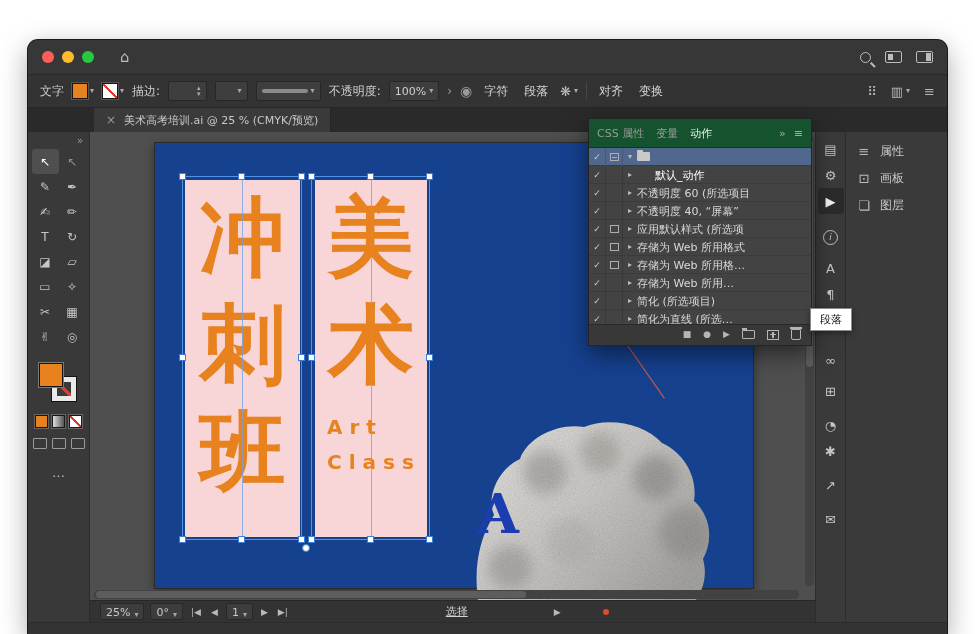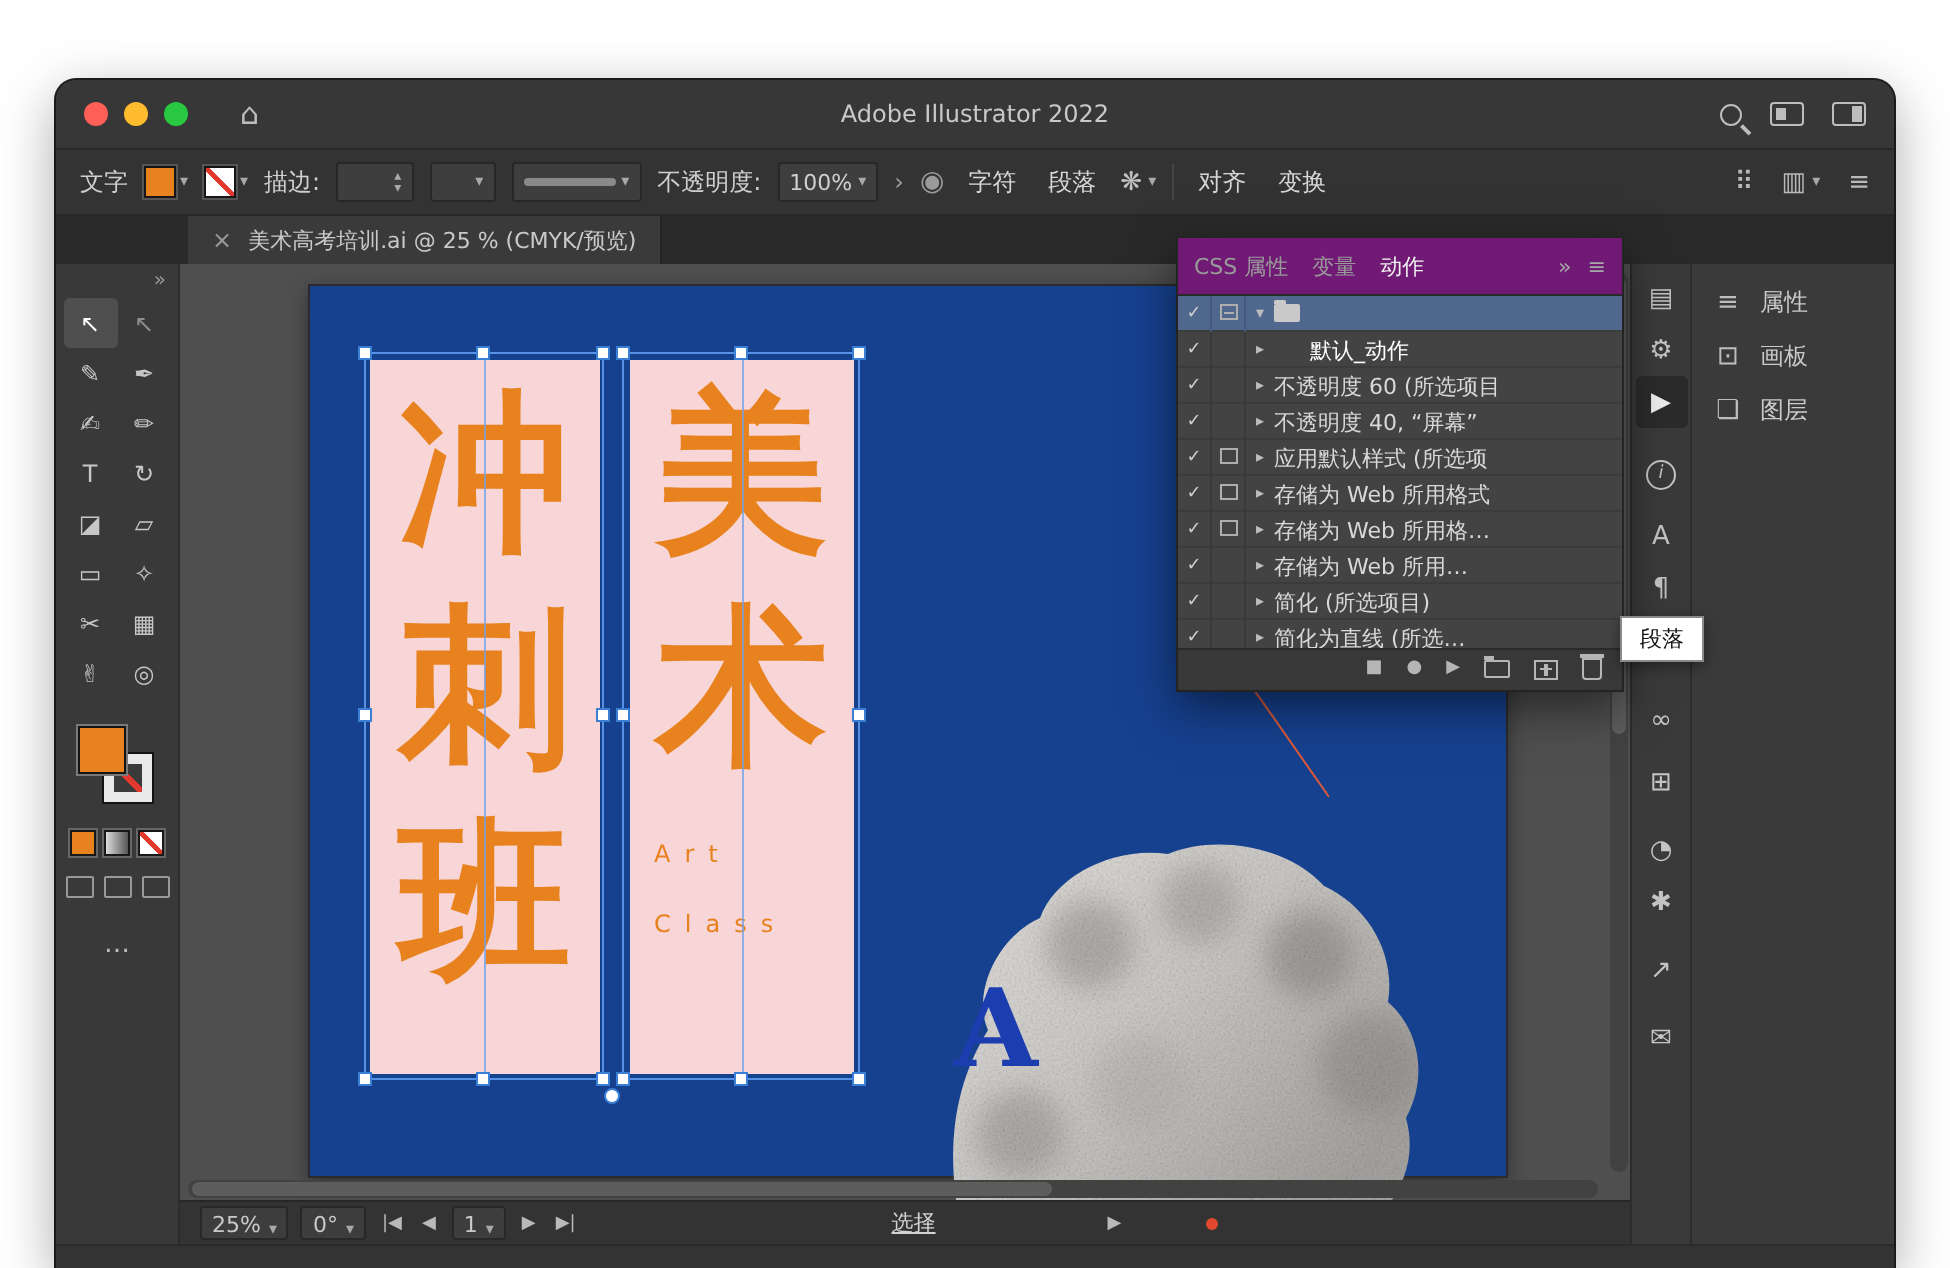--- a/index.html
+++ b/index.html
@@ -62,21 +62,21 @@
   
   .center { flex:1 1 auto; display:flex; flex-direction:column; min-width:0; }
   .canvas { flex:1 1 auto; position:relative; background:#4f4f4f; overflow:hidden; }
   .artboard { position:absolute; left:65px; top:11px; width:598px; height:445px; background:#16418f;
               box-shadow:0 0 0 1px #2b2b2b, 0 3px 10px rgba(0,0,0,.45); }
   .pinkblock { position:absolute; background:#f8d5d7; display:flex; flex-direction:column; align-items:center; }
   .pink-a { left:95px; top:48px; width:115px; height:357px; padding-top:4px; }
   .pink-b { left:225px; top:48px; width:112px; height:357px; padding-top:4px; }
   .bigchar { font-size:86px; line-height:107px; color:#e8821e; font-weight:600; }
   .latin-group { margin-top:12px; align-self:stretch; padding-left:12px; }
-  .latin { font-size:12px; line-height:35px; letter-spacing:7px; color:#e8821e; font-weight:400; }
+  .latin { font-size:20px; line-height:35px; letter-spacing:7px; color:#e8821e; font-weight:700; }
   .sel-frame { position:absolute; border:1px solid rgba(90,150,235,.95); }
   .frame-a { left:92px; top:44px; width:120px; height:364px; }
   .frame-b { left:221px; top:44px; width:119px; height:364px; }
   .guide { position:absolute; left:50%; top:0; bottom:0; width:1px; background:rgba(110,160,235,.75); }
   .handle { position:absolute; width:7px; height:7px; background:#fff; border:1px solid #3b7fd4; }
   .h-tl{left:-4px;top:-4px}.h-tc{left:calc(50% - 4px);top:-4px}.h-tr{right:-4px;top:-4px}
   .h-ml{left:-4px;top:calc(50% - 4px)}.h-mr{right:-4px;top:calc(50% - 4px)}
   .h-bl{left:-4px;bottom:-4px}.h-bc{left:calc(50% - 4px);bottom:-4px}.h-br{right:-4px;bottom:-4px}
   .sel-dot { position:absolute; left:212px; top:412px; width:8px; height:8px; background:#fff; border:1px solid #3b7fd4; border-radius:50%; }
   .statue { position:absolute; left:360px; top:285px; width:280px; height:183px; }
@@ -100,21 +100,21 @@
   .strip-item.active { background:#2b2b2b; color:#efefef; }
   .circled { border:1.2px solid #c4c4c4; border-radius:50%; width:15px; height:15px; display:flex; align-items:center; justify-content:center; font-size:9px; font-style:italic; }
   .s-g2{margin-top:10px}.s-g3{margin-top:40px}.s-g4{margin-top:5px}.s-g5{margin-top:8px}
   
   .dock { width:102px; background:#3a3a3a; border-left:1px solid #2c2c2c; padding-top:6px; }
   .dock-item { height:27px; display:flex; align-items:center; gap:8px; padding:0 10px; color:#c9c9c9; font-size:12px; }
   .dock-ic { color:#bdbdbd; font-size:13px; width:16px; text-align:center; }
   
   .apanel { position:absolute; left:560px; top:78px; width:224px; height:228px; background:#434343;
             border:1px solid #242424; box-shadow:0 8px 22px rgba(0,0,0,.5); z-index:40; display:flex; flex-direction:column; }
-  .ap-head { height:26px; background:#701a75; border-bottom:1px solid #2a2a2a; display:flex; align-items:center; padding:14px 8px; gap:12px; font-size:11px; }
+  .ap-head { height:26px; background:#14532d; border-bottom:1px solid #2a2a2a; display:flex; align-items:center; padding:14px 8px; gap:12px; font-size:11px; }
   .ap-tab { color:#9a9a9a; }
   .ap-tab.active { color:#efefef; }
   .ap-head-right { margin-left:auto; display:flex; gap:8px; color:#a8a8a8; font-size:11px; }
   .ap-list { flex:1 1 auto; overflow:hidden; }
   .arow { display:flex; align-items:center; height:18px; font-size:11px; color:#d8d8d8; border-bottom:1px solid #3b3b3b; white-space:nowrap; }
   .arow.selected { background:#50688d; color:#fff; }
   .acell { width:17px; flex:0 0 auto; text-align:center; border-right:1px solid #393939; font-size:9px; color:#cfcfcf; line-height:18px; height:18px; }
   .arow.selected .acell { border-right-color:#445980; }
   .dlgbox { display:inline-block; width:9px; height:8px; border:1px solid #aeaeae; vertical-align:middle; position:relative; }
   .dlgbox.dash::after { content:""; position:absolute; left:1px; top:3px; width:5px; height:1px; background:#aeaeae; }
@@ -140,21 +140,20 @@
 </head>
 <body>
 
 <div class="win">
 
   <div class="titlebar">
     <span class="tl red"></span>
     <span class="tl yel"></span>
     <span class="tl grn"></span>
     <span class="home">⌂</span>
-    <span class="win-title">Adobe Illustrator 2022</span>
     <span class="tb-right">
       <span class="search-ic"></span>
       <span class="ws-ic split"></span>
       <span class="ws-ic pane"></span>
     </span>
   </div>
 
   <div class="controlbar">
     <span>文字</span>
     <span style="display:flex;align-items:center;gap:2px">

